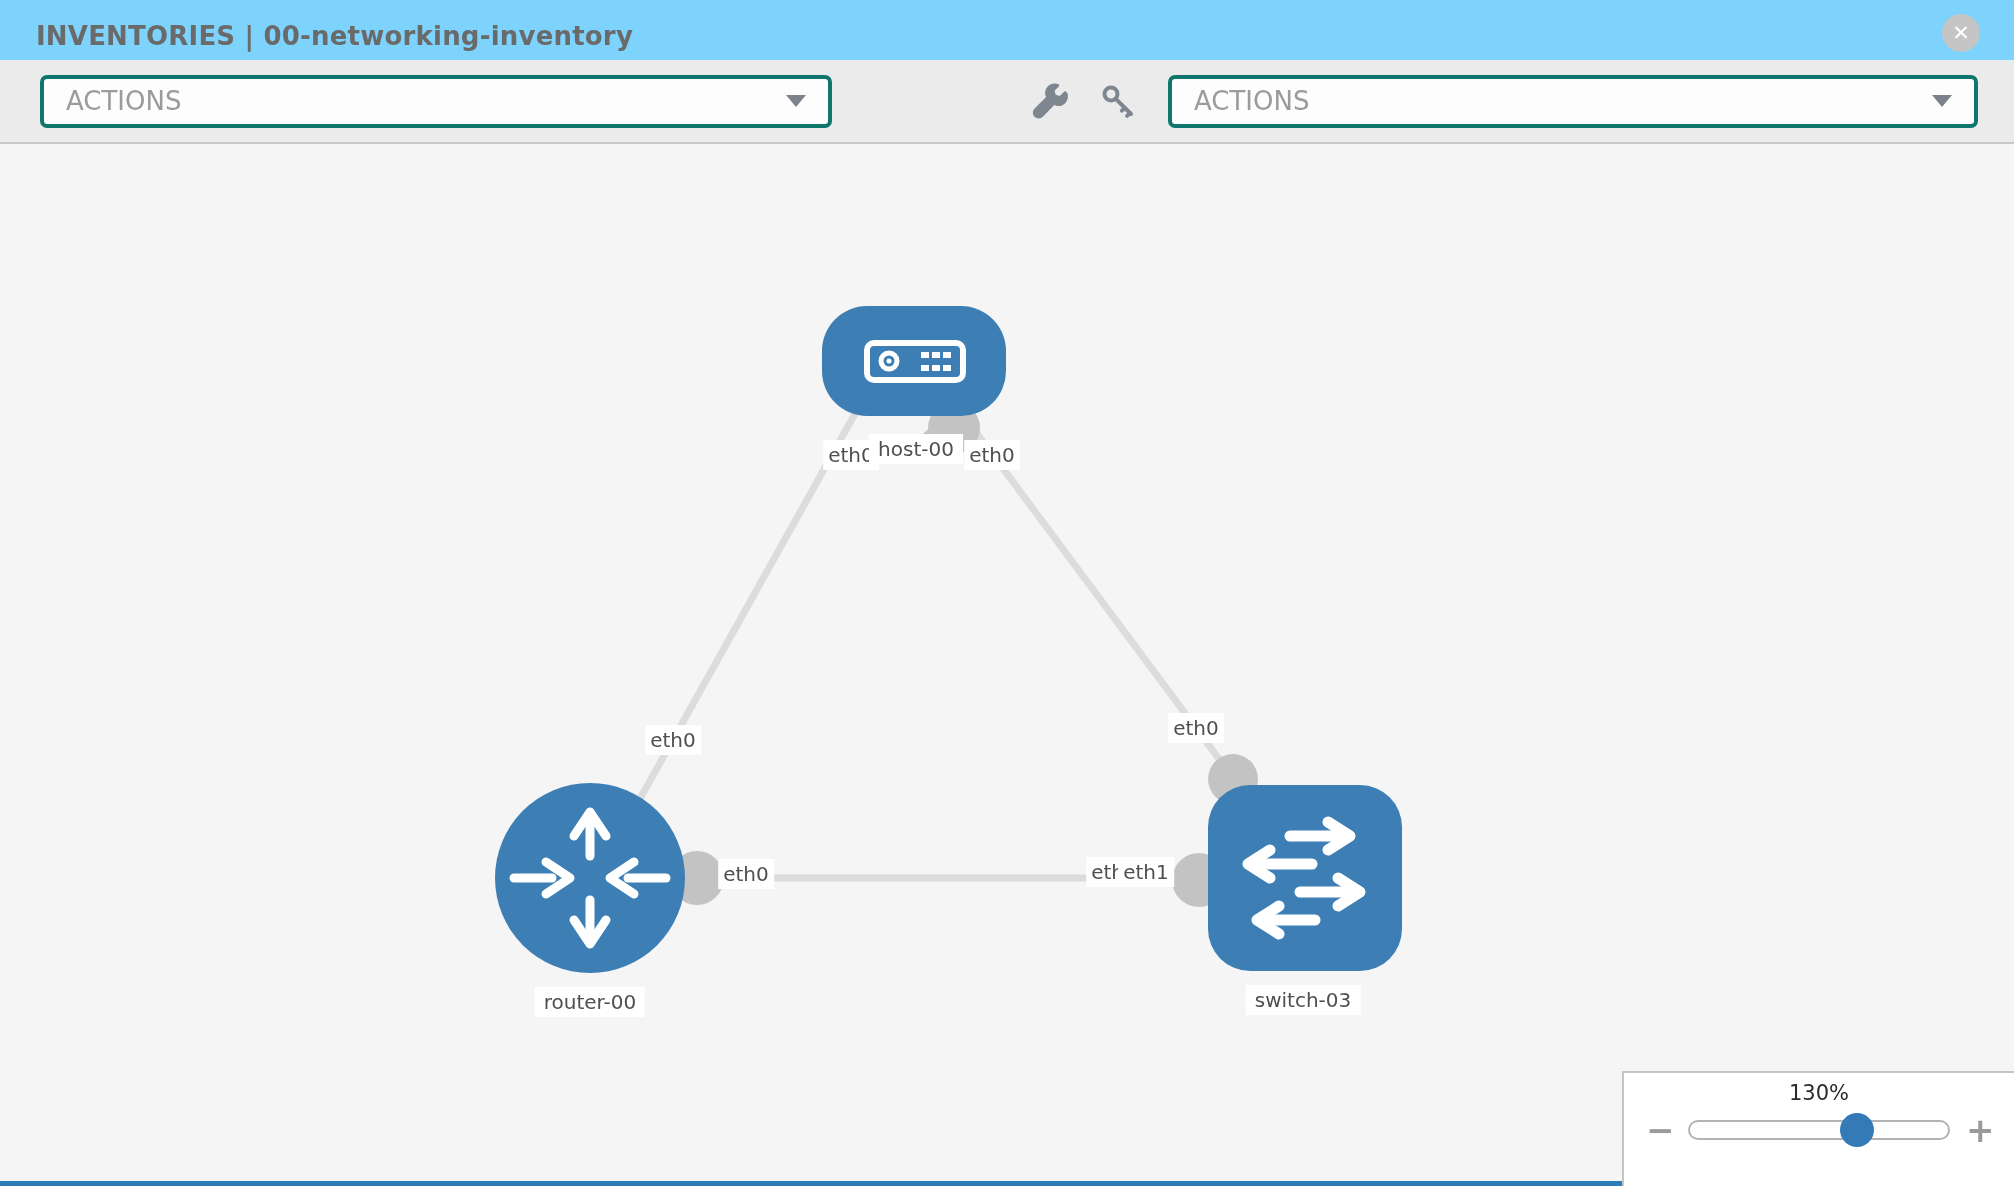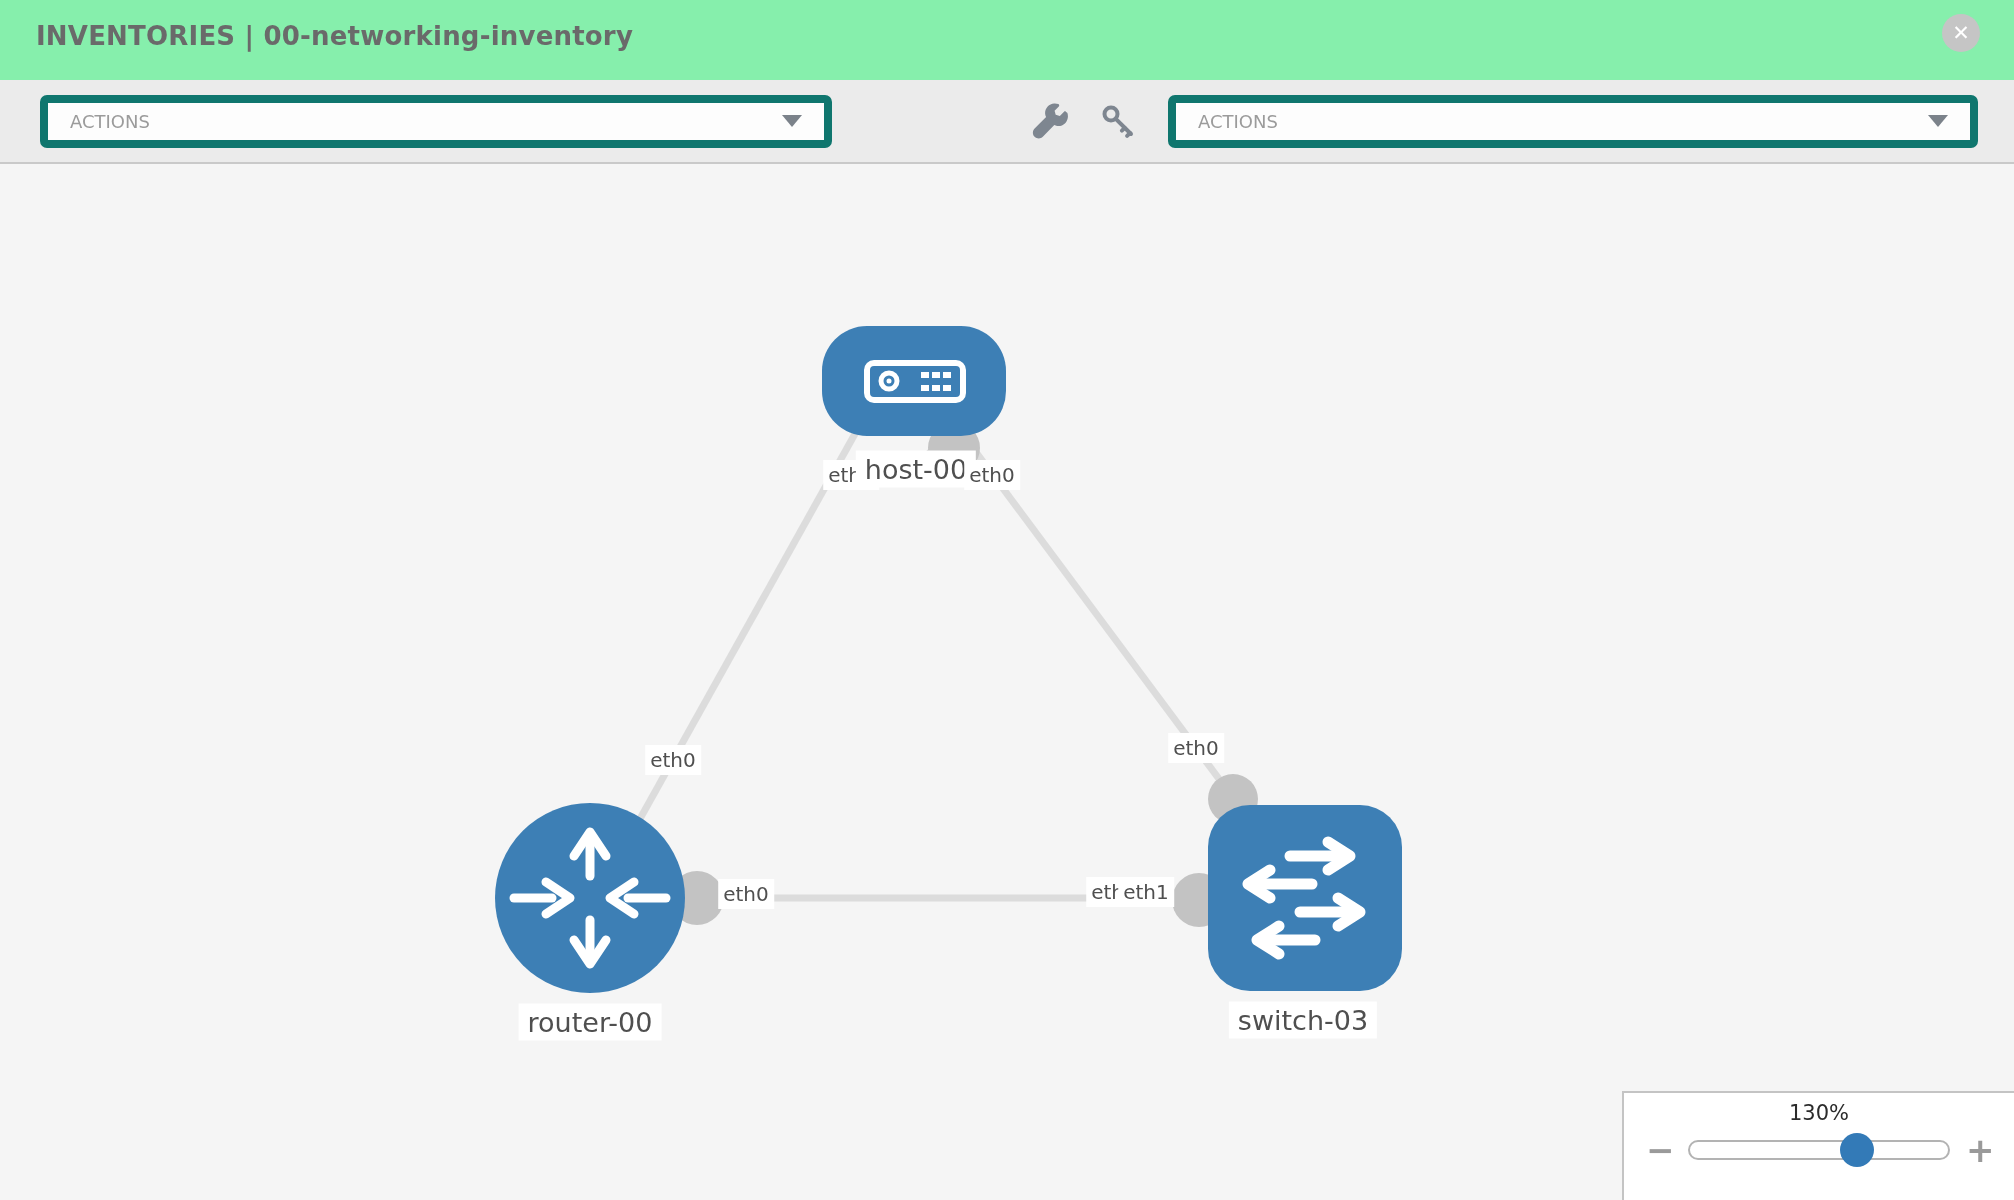--- a/index.html
+++ b/index.html
@@ -1,50 +1,50 @@
 <!DOCTYPE html>
 <html><head>
 <meta charset="utf-8">
 <style>
   * { margin:0; padding:0; box-sizing:border-box; }
   html,body { width:2014px; height:1200px; overflow:hidden; background:#fff;
               font-family:"DejaVu Sans","Liberation Sans",sans-serif; }
 
   
-  .header { position:relative; height:80px; background:#86efac; }
+  .header { position:relative; height:60px; background:#7dd3fc; }
   .page-title { position:absolute; left:36px; top:0; line-height:72px;
                 font-size:26px; font-weight:700; color:#6a6a6a; letter-spacing:0.2px; }
   .close-btn { position:absolute; right:34px; top:14px; width:38px; height:38px;
                border-radius:50%; background:#c5c5c5; color:#ffffff;
                display:flex; align-items:center; justify-content:center;
                font-size:21px; font-weight:700; cursor:pointer; }
 
   
   .toolbar { height:84px; background:#ebebeb; border-bottom:2px solid #c9c9c9;
              display:flex; align-items:center; padding:0 36px 0 40px; }
-  .select-box { height:53px; background:#fdfdfd; border:8px solid #0f766e; border-radius:7px;
+  .select-box { height:53px; background:#fdfdfd; border:4px solid #0f766e; border-radius:7px;
                 display:flex; align-items:center; justify-content:space-between;
-                padding:0 22px; color:#9b9b9b; font-size:18px; }
+                padding:0 22px; color:#9b9b9b; font-size:26px; }
   .actions-box { width:792px; }
   .search-box  { flex:1; margin-left:30px; }
   .caret { width:0; height:0; border-left:10px solid transparent;
            border-right:10px solid transparent; border-top:12px solid #7b828a; }
   .tool-icon-btn { width:40px; height:40px; display:flex; align-items:center;
                    justify-content:center; cursor:pointer; }
   .wrench-btn { margin-left:198px; }
   .key-btn { margin-left:28px; }
 
   
   .canvas { position:relative; width:2014px; height:1042px; background:#f5f5f5; overflow:hidden; }
   .net-svg { position:absolute; left:0; top:0; }
 
   .net-label { position:absolute; transform:translate(-50%,-50%);
                background:#ffffff; color:#4f4f4f; font-size:20px;
                padding:3px 5px; white-space:nowrap; }
-  .node-name { font-size:27px; padding:3px 9px;text-align:center; }
+  .node-name { font-size:20px; padding:3px 9px;text-align:center; }
 
   
   .zoom-panel { position:absolute; left:1622px; top:927px; width:392px; height:115px;
                 background:#ffffff; border-top:2px solid #c4c4c4; border-left:2px solid #c4c4c4; }
   .zoom-level { position:absolute; top:8px; left:0; width:100%; text-align:center;
                 font-size:21px; color:#2b2b2b; }
   .zoom-row { position:absolute; top:40px; left:0; width:100%;
               display:flex; align-items:center; padding:0 22px; }
   .zoom-btn { color:#9a9a9a; font-size:34px; font-weight:700; line-height:34px;
               width:26px; text-align:center; cursor:pointer; }

